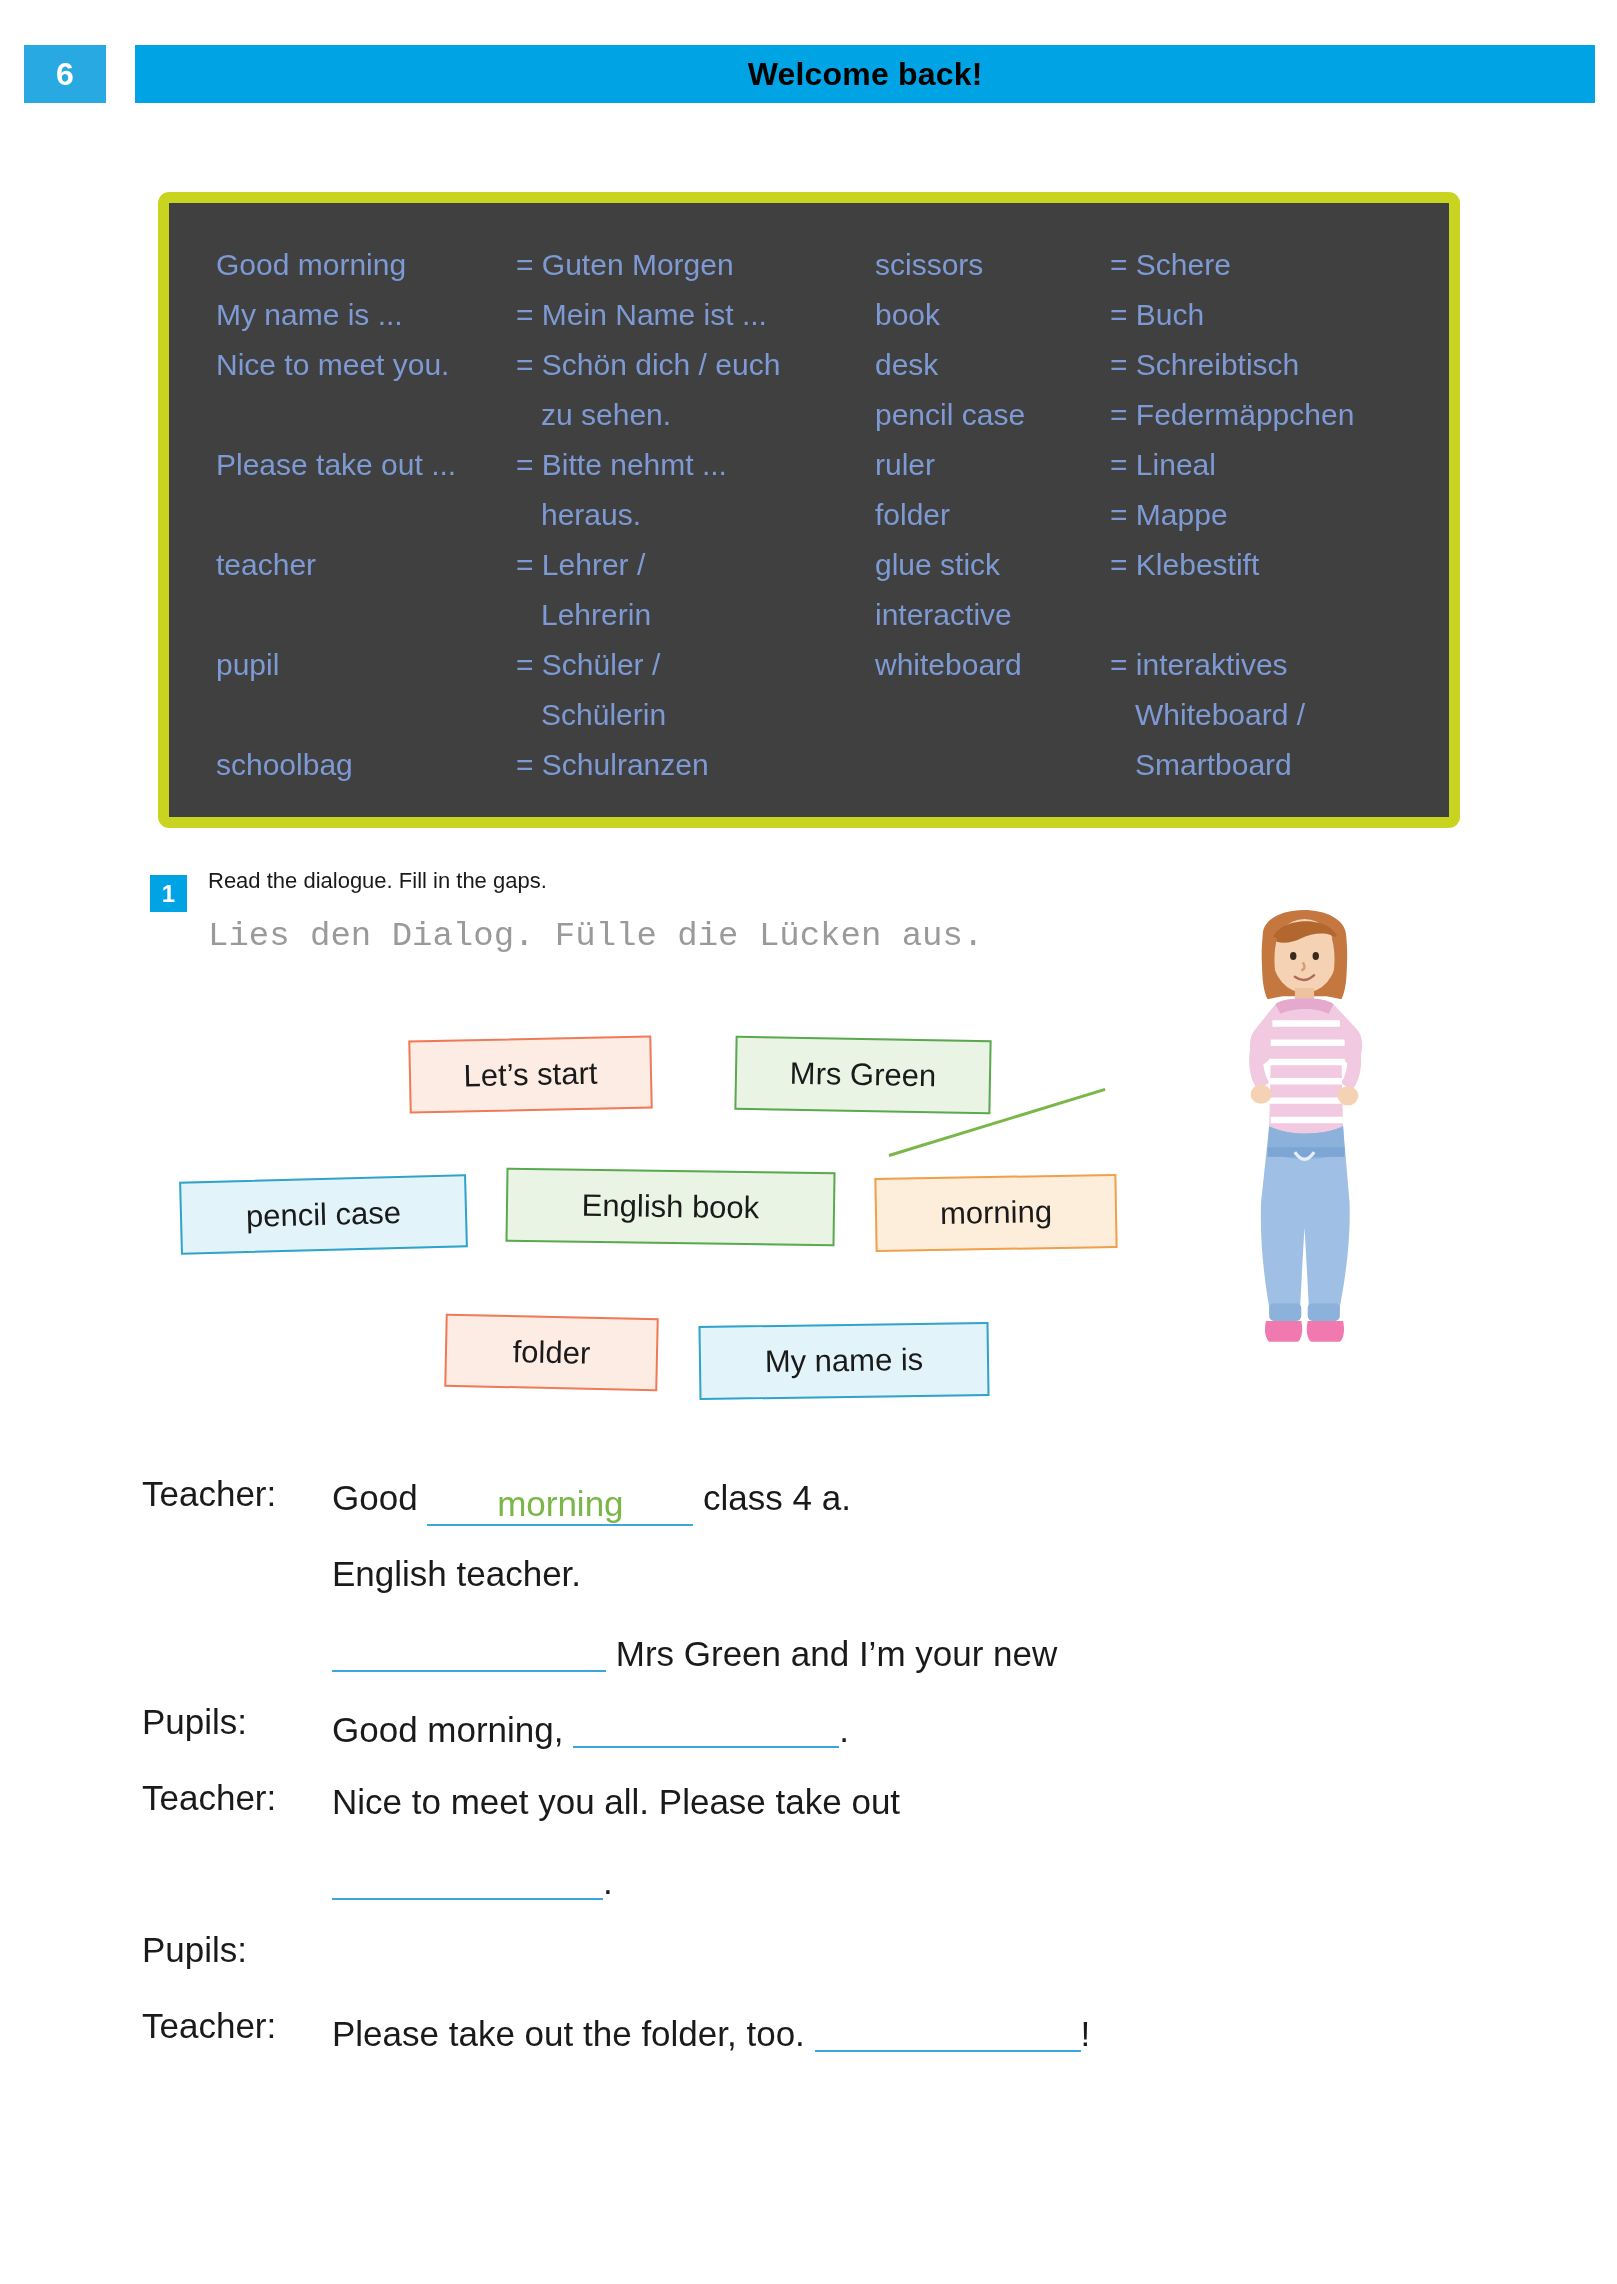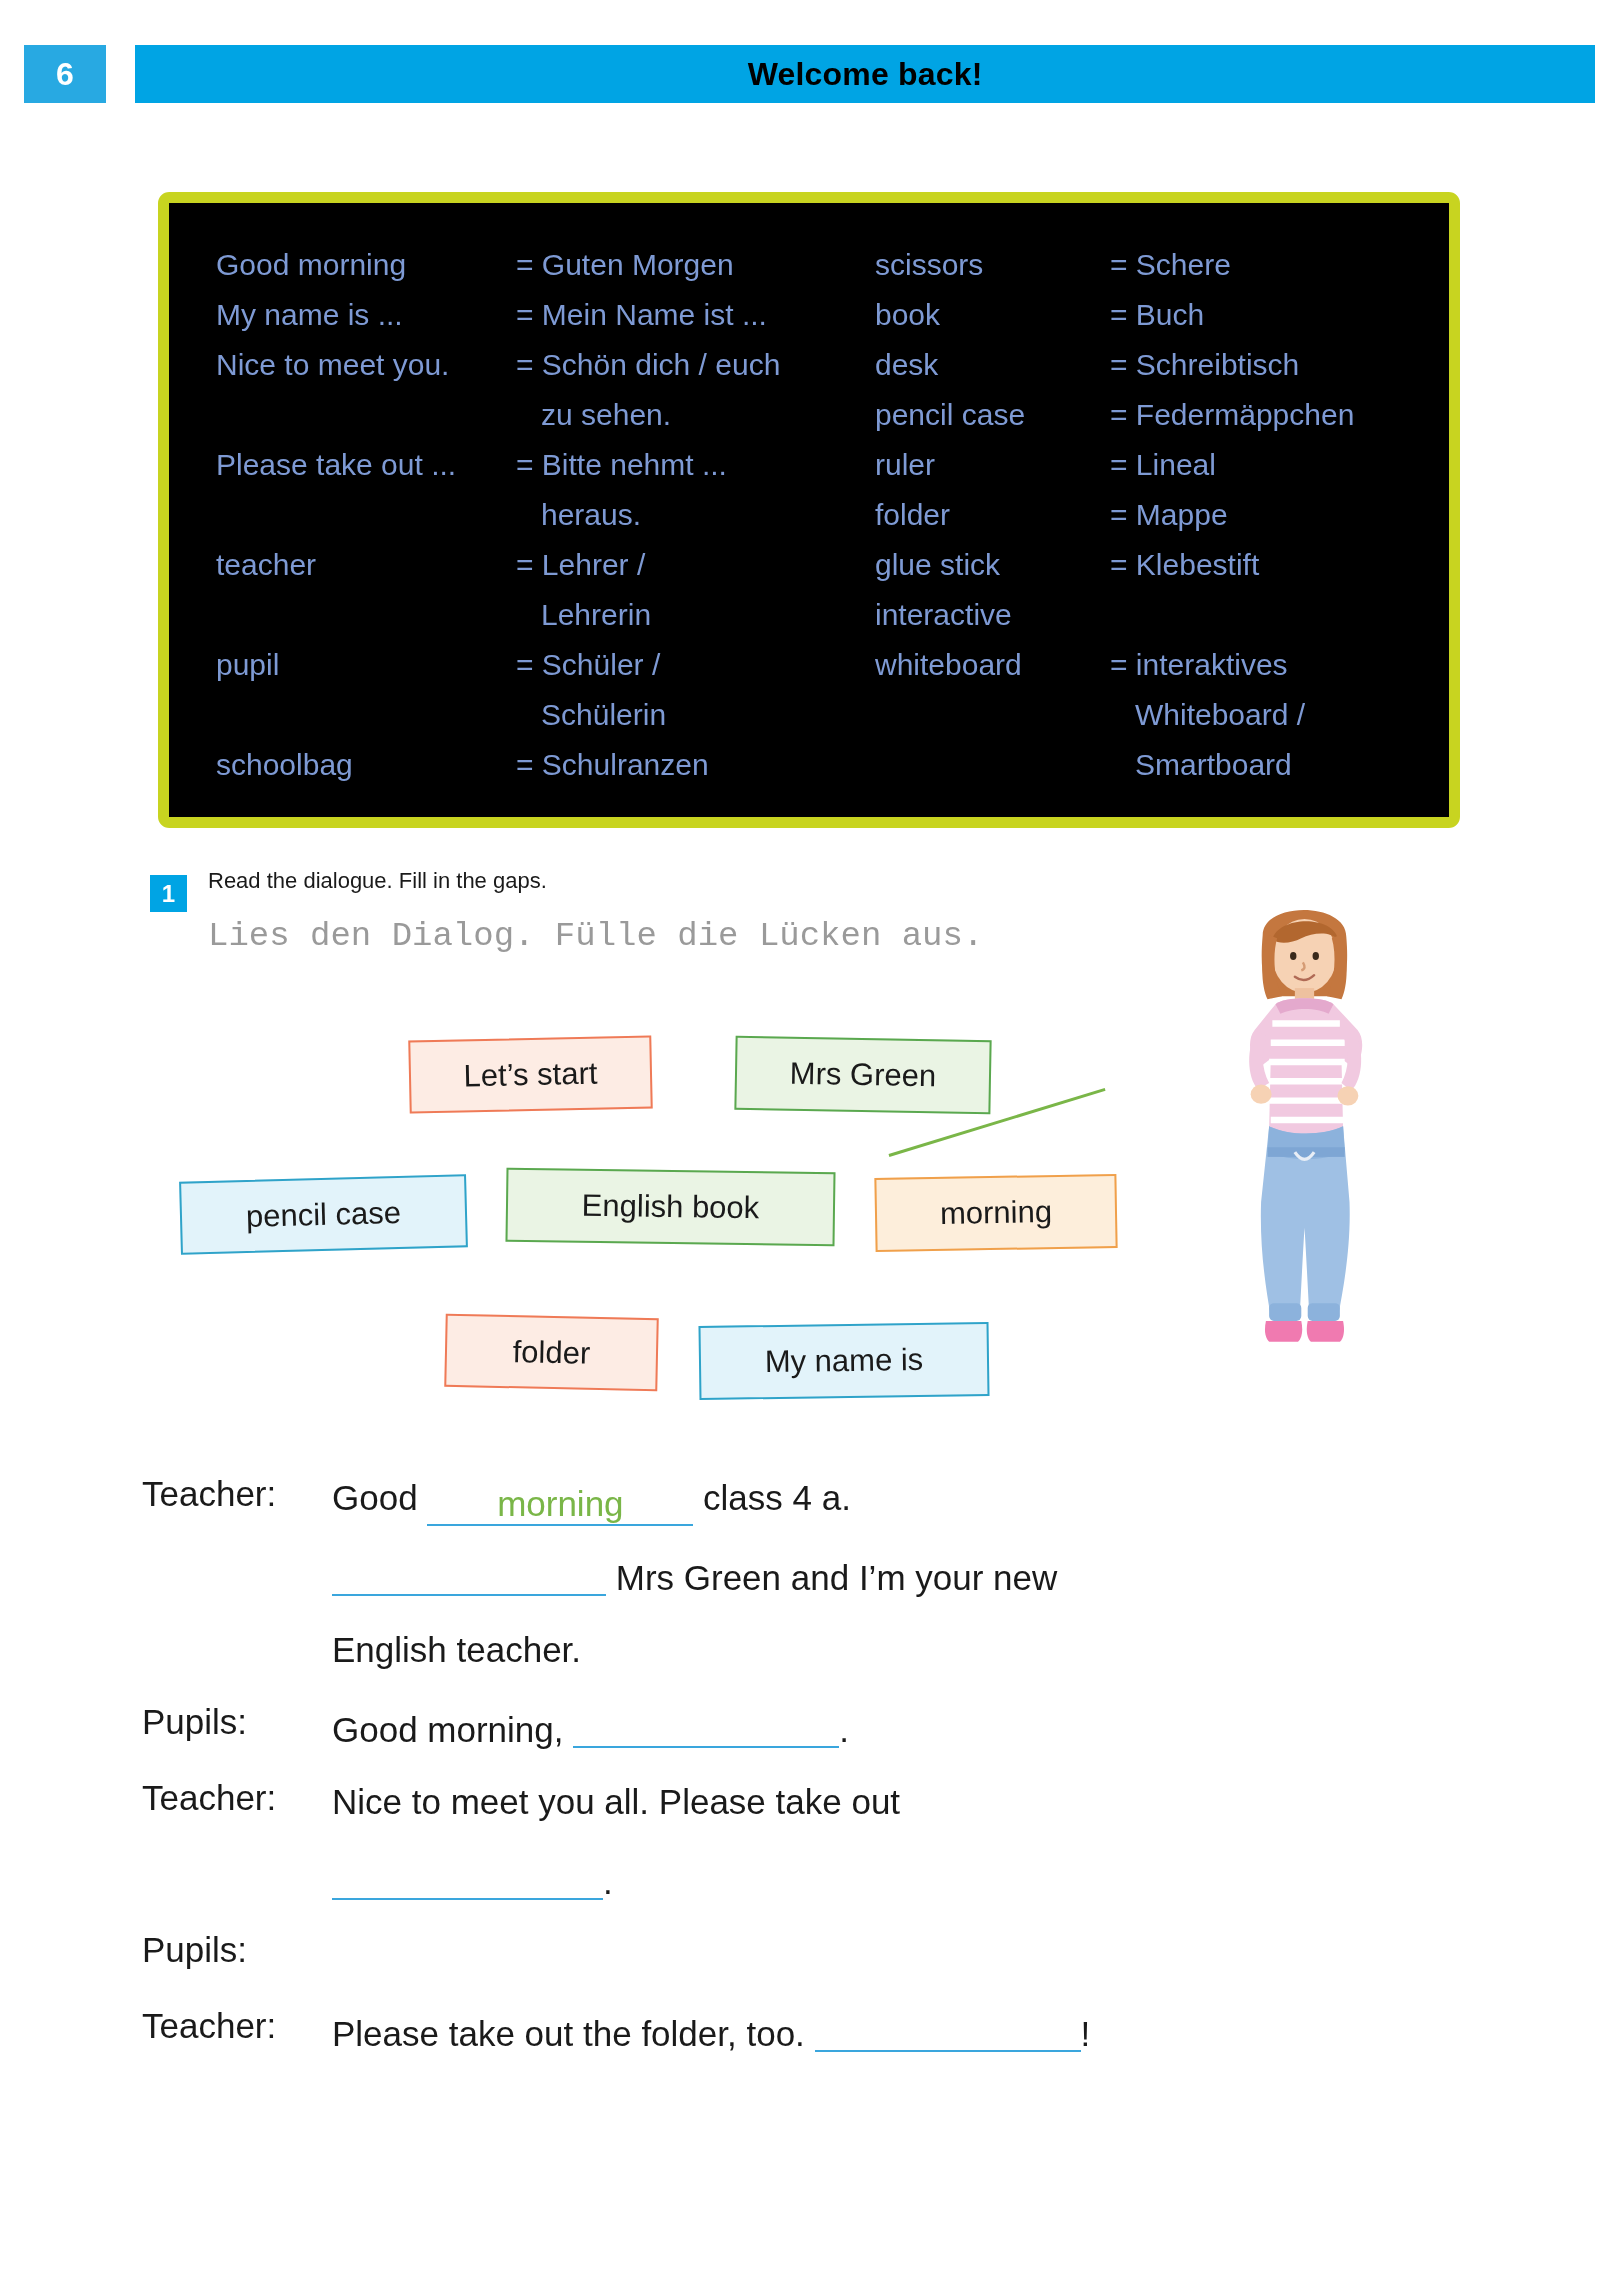--- a/index.html
+++ b/index.html
@@ -55,21 +55,21 @@
 
   
   .vocab-box {
     position: absolute;
     left: 158px;
     top: 192px;
     width: 1302px;
     height: 636px;
     border: 11.3px solid #c8d420;
     border-radius: 11.3px;
-    background: #000000;
+    background: #404040;
     box-sizing: border-box;
   }
   .vocab-inner {
     position: absolute;
     left: 47px;
     top: 37px;
     width: 1208px;
   }
   .vocab-col {
     position: absolute;
@@ -342,31 +342,31 @@
   <div class="d-line">
     <span class="d-speaker">Teacher:</span>
     <span class="d-body">
       <span>Good</span>
       <span class="gap w1">morning</span>
       <span>class 4 a.</span>
     </span>
   </div>
 
   <div class="d-line">
+    <span class="d-body">English teacher.</span>
+  </div>
+
+  <div class="d-line">
     <span class="d-body">
       <span class="gap w2"></span>
       <span>Mrs Green and I’m your new</span>
     </span>
   </div>
 
   <div class="d-line">
-    <span class="d-body">English teacher.</span>
-  </div>
-
-  <div class="d-line">
     <span class="d-speaker">Pupils:</span>
     <span class="d-body">
       <span>Good morning,</span>
       <span class="gap w3"></span><span>.</span>
     </span>
   </div>
 
   <div class="d-line">
     <span class="d-speaker">Teacher:</span>
     <span class="d-body">Nice to meet you all. Please take out</span>

